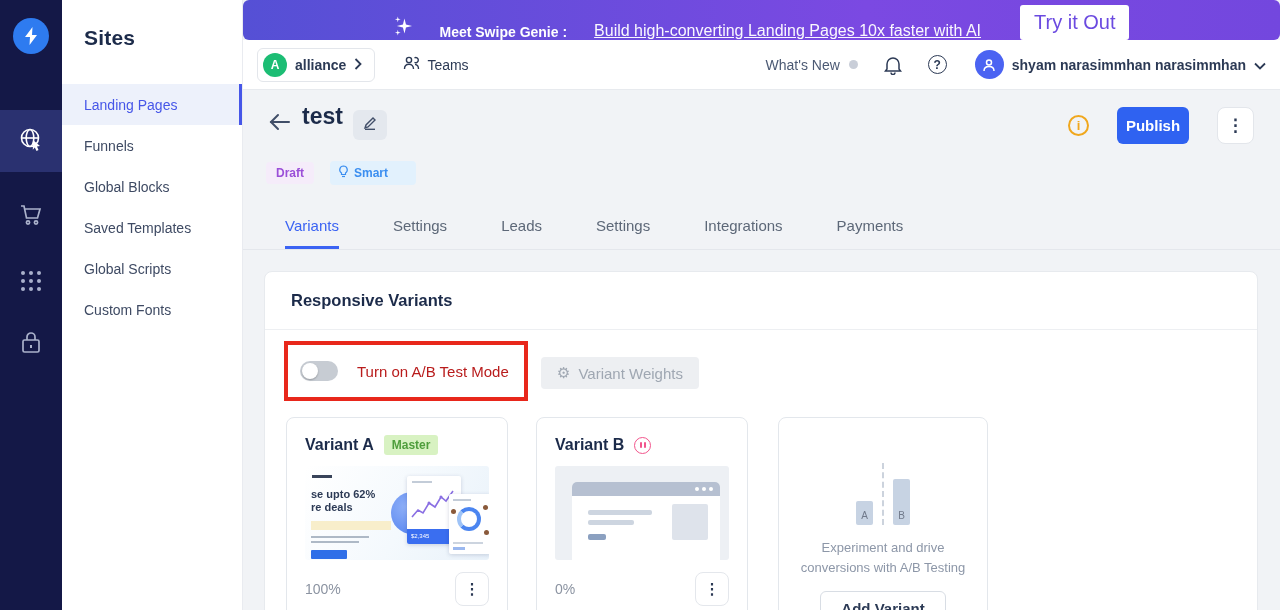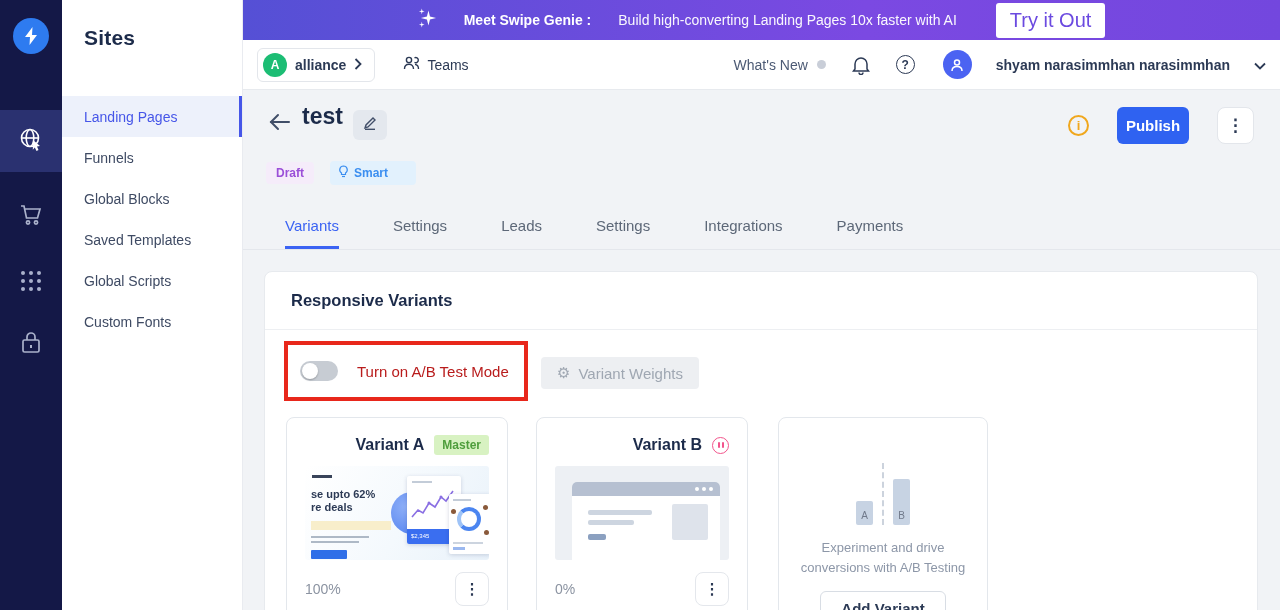--- a/index.html
+++ b/index.html
@@ -9,49 +9,49 @@
   
   .rail { position:absolute; left:0; top:0; width:62px; height:610px; background:#141847; z-index:5; }
   .rail-logo { position:absolute; left:13px; top:18px; width:36px; height:36px; border-radius:50%;
                background:#2e7bf0; display:flex; align-items:center; justify-content:center; cursor:pointer; }
   .rail-item { position:absolute; left:0; width:62px; height:62px; display:flex; align-items:center; justify-content:center; cursor:pointer; }
   .rail-item.active { background:#2a3170; }
 
   
   .sidebar { position:absolute; left:62px; top:0; width:181px; height:610px; background:#fff; border-right:1px solid #e9ebf0; z-index:4; }
   .sidebar-title { padding:26px 0 0 22px; font-size:21px; font-weight:700; color:#1c2b4a; letter-spacing:.2px; }
-  .side-menu { position:absolute; top:96px; left:0; width:100%; }
+  .side-menu { position:absolute; top:84px; left:0; width:100%; }
   .side-item { height:41px; display:flex; align-items:center; padding-left:22px; font-size:14px; color:#3e4a63; cursor:pointer; }
   .side-item.active { color:#4656e8; background:#edf1fb; border-right:3px solid #4656e8; }
 
   
   .banner { position:absolute; left:243px; top:0; width:1037px; height:40px;
             background:linear-gradient(90deg,#5550d5 0%, #7b49e2 60%, #7347de 100%);
-            display:flex; align-items:center; justify-content:center; gap:27px; color:#fff; }
+            display:flex; align-items:flex-end; justify-content:center; gap:27px; color:#fff;border-radius:6px; }
   .banner-brand { font-weight:700; font-size:14px; }
-  .banner-msg { font-size:14px; opacity:.96; }
+  .banner-msg { font-size:16px; opacity:.96;text-decoration:underline; }
   .banner-cta { margin-left:12px; background:#fff; color:#6b4ae0; font-weight:400; font-size:20px;
                 padding:6px 14px; border-radius:3px; cursor:pointer; }
 
   
   .navbar { position:absolute; left:243px; top:40px; width:1037px; height:50px; background:#fff;
             border-bottom:1px solid #e7eaee; display:flex; align-items:center; padding:0 14px 0 14px; z-index:3; }
   .workspace { display:flex; align-items:center; gap:8px; border:1px solid #e3e6eb; border-radius:6px;
                height:34px; padding:0 12px 0 5px; cursor:pointer; background:#fff; }
   .ws-avatar { width:24px; height:24px; border-radius:50%; background:#1cbd74; color:#fff; font-size:12px; font-weight:700;
                display:flex; align-items:center; justify-content:center; }
   .ws-name { font-size:14px; font-weight:600; color:#2c3a55; }
   .teams { display:flex; align-items:center; gap:7px; margin-left:28px; font-size:14px; color:#2c3a55; cursor:pointer; }
   .nav-right { margin-left:auto; display:flex; align-items:center; }
   .whats-new { font-size:14px; color:#4c5a74; cursor:pointer; }
   .wn-dot { width:9px; height:9px; border-radius:50%; background:#c9ced8; margin-left:9px; }
   .nav-ic { margin-left:26px; cursor:pointer; display:flex; align-items:center; }
   .help-circle { width:19px; height:19px; border:1.7px solid #2c3a55; border-radius:50%; color:#2c3a55;
                  font-size:12px; font-weight:700; display:flex; align-items:center; justify-content:center; }
-  .user { display:flex; align-items:center; gap:24px; margin-left:28px; cursor:pointer; }
+  .user { display:flex; align-items:center; gap:8px; margin-left:28px; cursor:pointer; }
   .user-avatar { width:29px; height:29px; border-radius:50%; background:#4b63f2; display:flex; align-items:center; justify-content:center; }
   .user-name { font-size:14px; font-weight:700; color:#2c3a55; }
 
   
   .content { position:absolute; left:243px; top:90px; width:1037px; height:520px; background:#f1f3f6; overflow:hidden; }
 
   .back-btn { position:absolute; left:25px; top:22px; cursor:pointer; }
   .page-title { position:absolute; left:59px; top:13px; font-size:23px; font-weight:700; color:#1c2b4a; }
   .edit-btn { position:absolute; left:110px; top:20px; width:34px; height:30px; background:#e4e8ee; border-radius:6px;
               display:flex; align-items:center; justify-content:center; cursor:pointer; }
@@ -89,21 +89,21 @@
   .weights-btn { position:absolute; left:276px; top:85px; height:32px; padding:0 16px; background:#edeff2; border:none;
                  border-radius:4px; color:#9fa7b2; font-size:15px; font-family:inherit; display:flex; align-items:center; gap:8px; cursor:default; }
   .gear-glyph { font-family:"DejaVu Sans", sans-serif; font-size:15px; }
 
   
   .card { position:absolute; top:145px; height:250px; background:#fff; border:1px solid #e3e7ec; border-radius:8px; padding:16px 18px; }
   .card-a { left:21px; width:222px; }
   .card-b { left:271px; width:212px; }
   .card-c { left:513px; width:210px; }
 
-  .card-head { display:flex; align-items:center; gap:10px; height:22px;justify-content:flex-end; }
+  .card-head { display:flex; align-items:center; gap:10px; height:22px; }
   .variant-name { font-size:16px; font-weight:700; color:#1c2b4a; }
   .badge-master { background:#d8f2c2; color:#4f9e3c; font-size:12px; font-weight:700; padding:3px 8px; border-radius:3px; }
 
   .thumb { position:relative; margin-top:10px; height:94px; border-radius:3px; overflow:hidden; cursor:pointer; }
   .thumb-a { background:linear-gradient(120deg,#ffffff 0%,#f4f9fd 55%,#e9f2fa 100%); }
   .tA-mark { position:absolute; left:7px; top:9px; width:20px; height:3px; background:#39445a; }
   .tA-h { position:absolute; left:6px; top:22px; font-size:11px; line-height:13px; font-weight:700; color:#2c3a55; white-space:nowrap; }
   .tA-h2 { top:35px; }
   .tA-yellow { position:absolute; left:6px; top:55px; width:80px; height:9px; background:#f8eecb; }
   .tA-line { position:absolute; left:6px; height:2px; background:#aeb9c6; }

